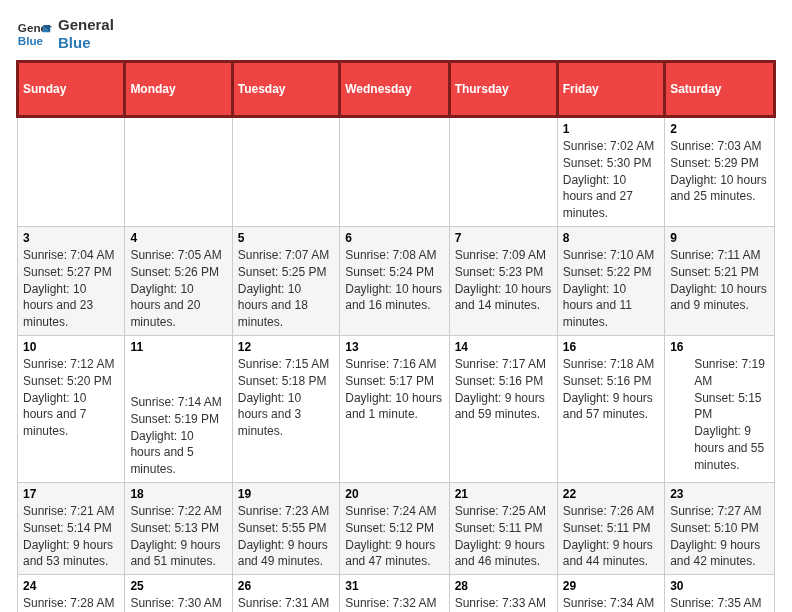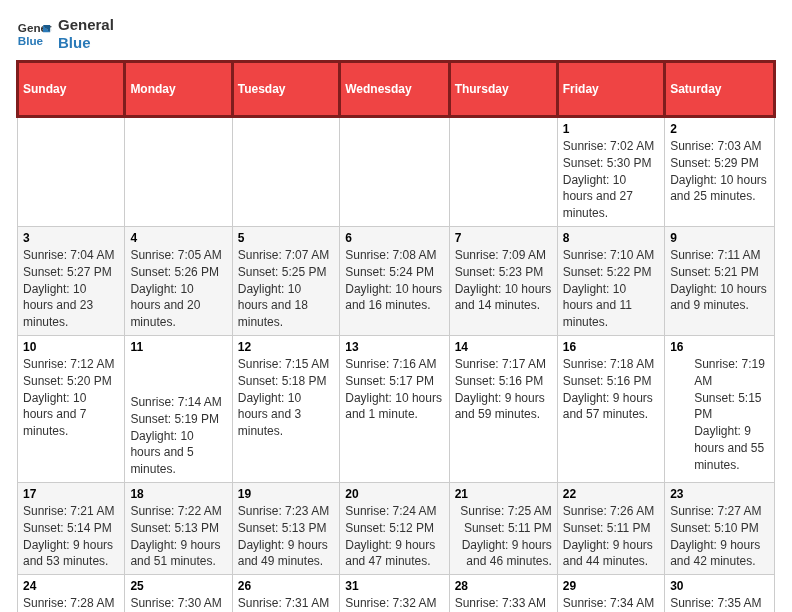--- a/index.html
+++ b/index.html
@@ -234,32 +234,32 @@
         </td>
         <td>
           <span class="day-num">18</span>
           <div class="day-info" style="white-space: pre-line;">Sunrise: 7:22 AM
 Sunset: 5:13 PM
 Daylight: 9 hours and 51 minutes.</div>
         </td>
         <td>
           <span class="day-num">19</span>
           <div class="day-info" style="white-space: pre-line;">Sunrise: 7:23 AM
-Sunset: 5:13 PM
+Sunset: 5:55 PM
 Daylight: 9 hours and 49 minutes.</div>
         </td>
         <td>
           <span class="day-num">20</span>
           <div class="day-info" style="white-space: pre-line;">Sunrise: 7:24 AM
 Sunset: 5:12 PM
 Daylight: 9 hours and 47 minutes.</div>
         </td>
         <td>
           <span class="day-num">21</span>
-          <div class="day-info" style="white-space: pre-line; text-align: right;">Sunrise: 7:25 AM
+          <div class="day-info" style="white-space: pre-line;">Sunrise: 7:25 AM
 Sunset: 5:11 PM
 Daylight: 9 hours and 46 minutes.</div>
         </td>
         <td>
           <span class="day-num">22</span>
           <div class="day-info" style="white-space: pre-line;">Sunrise: 7:26 AM
 Sunset: 5:11 PM
 Daylight: 9 hours and 44 minutes.</div>
         </td>
         <td>

